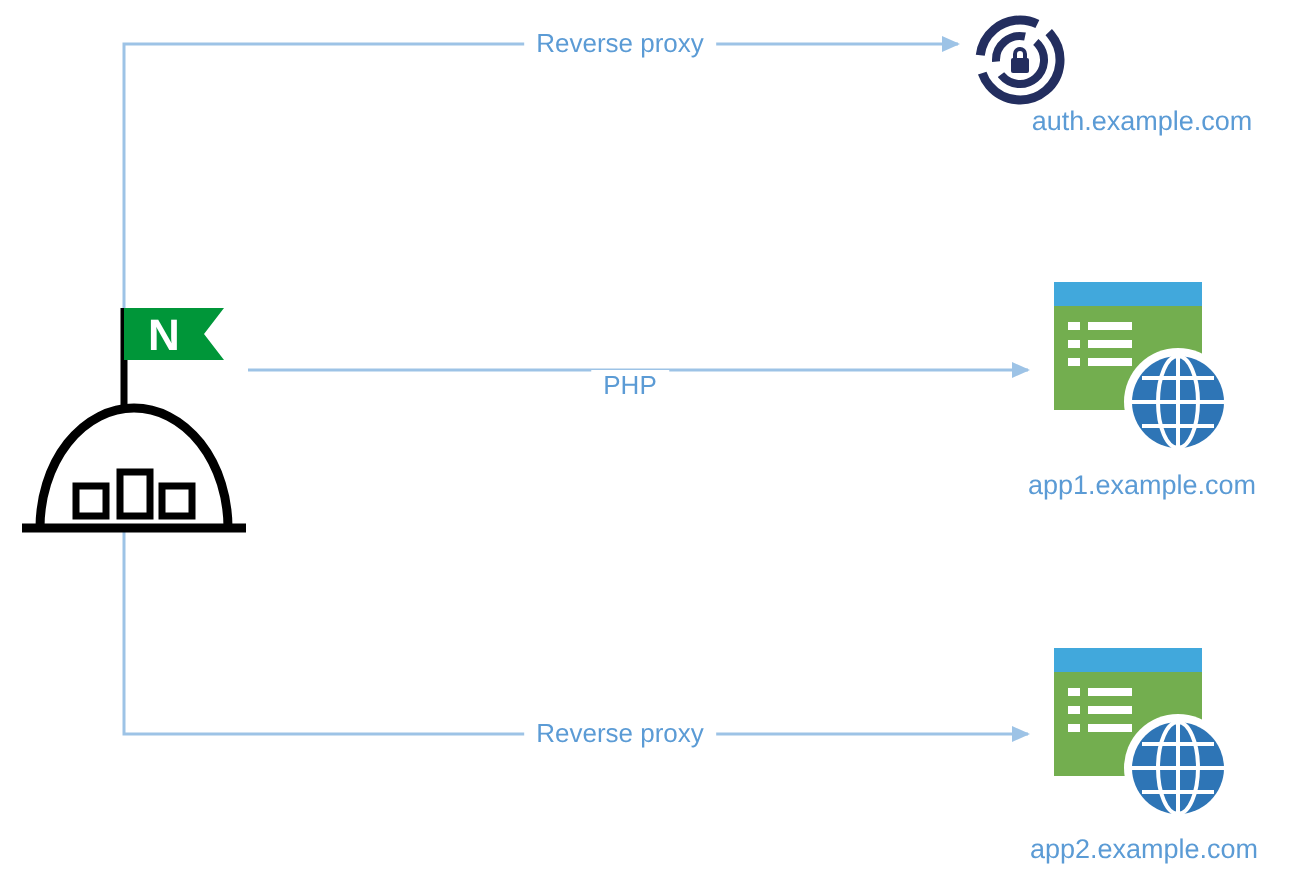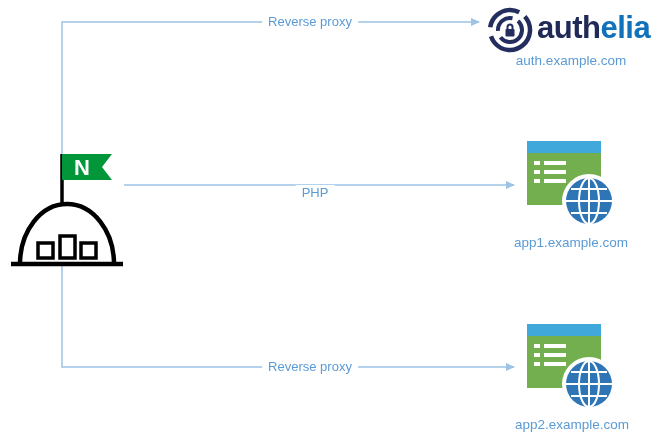--- a/index.html
+++ b/index.html
@@ -62,21 +62,20 @@
   <div class="node" style="left:486px;top:6px;">
     <svg width="48" height="48" viewBox="0 0 48 48">
       <g transform="rotate(-40 24 24)">
         <circle cx="24" cy="24" r="20" fill="none" stroke="#232E5F" stroke-width="4.5" stroke-dasharray="70 9 38 7"></circle>
         <circle cx="24" cy="24" r="12" fill="none" stroke="#232E5F" stroke-width="4" stroke-dasharray="38 7 22 6"></circle>
       </g>
       <path d="M21.5 24 v-3 a2.5 2.5 0 0 1 5 0 V24" stroke="#232E5F" stroke-width="2" fill="none"></path>
       <rect x="19.5" y="23" width="9" height="7.5" rx="1" fill="#232E5F"></rect>
     </svg>
   </div>
-  <div class="wordmark"><span class="wm-dark">auth</span><span class="wm-blue">elia</span></div>
   <div class="domain-label" style="left:481px;top:53px;">auth.example.com</div>
 
   <div class="node" style="left:526px;top:140px;">
     <svg width="92" height="90" viewBox="0 0 92 90">
       <rect x="1" y="1" width="74" height="64" fill="#73AE4F"></rect>
       <rect x="1" y="1" width="74" height="12" fill="#41A8DC"></rect>
       <g>
         <rect x="8" y="21" width="6" height="4" fill="#fff"></rect>
           <rect x="18" y="21" width="22" height="4" fill="#fff"></rect>
         <rect x="8" y="30" width="6" height="4" fill="#fff"></rect>

